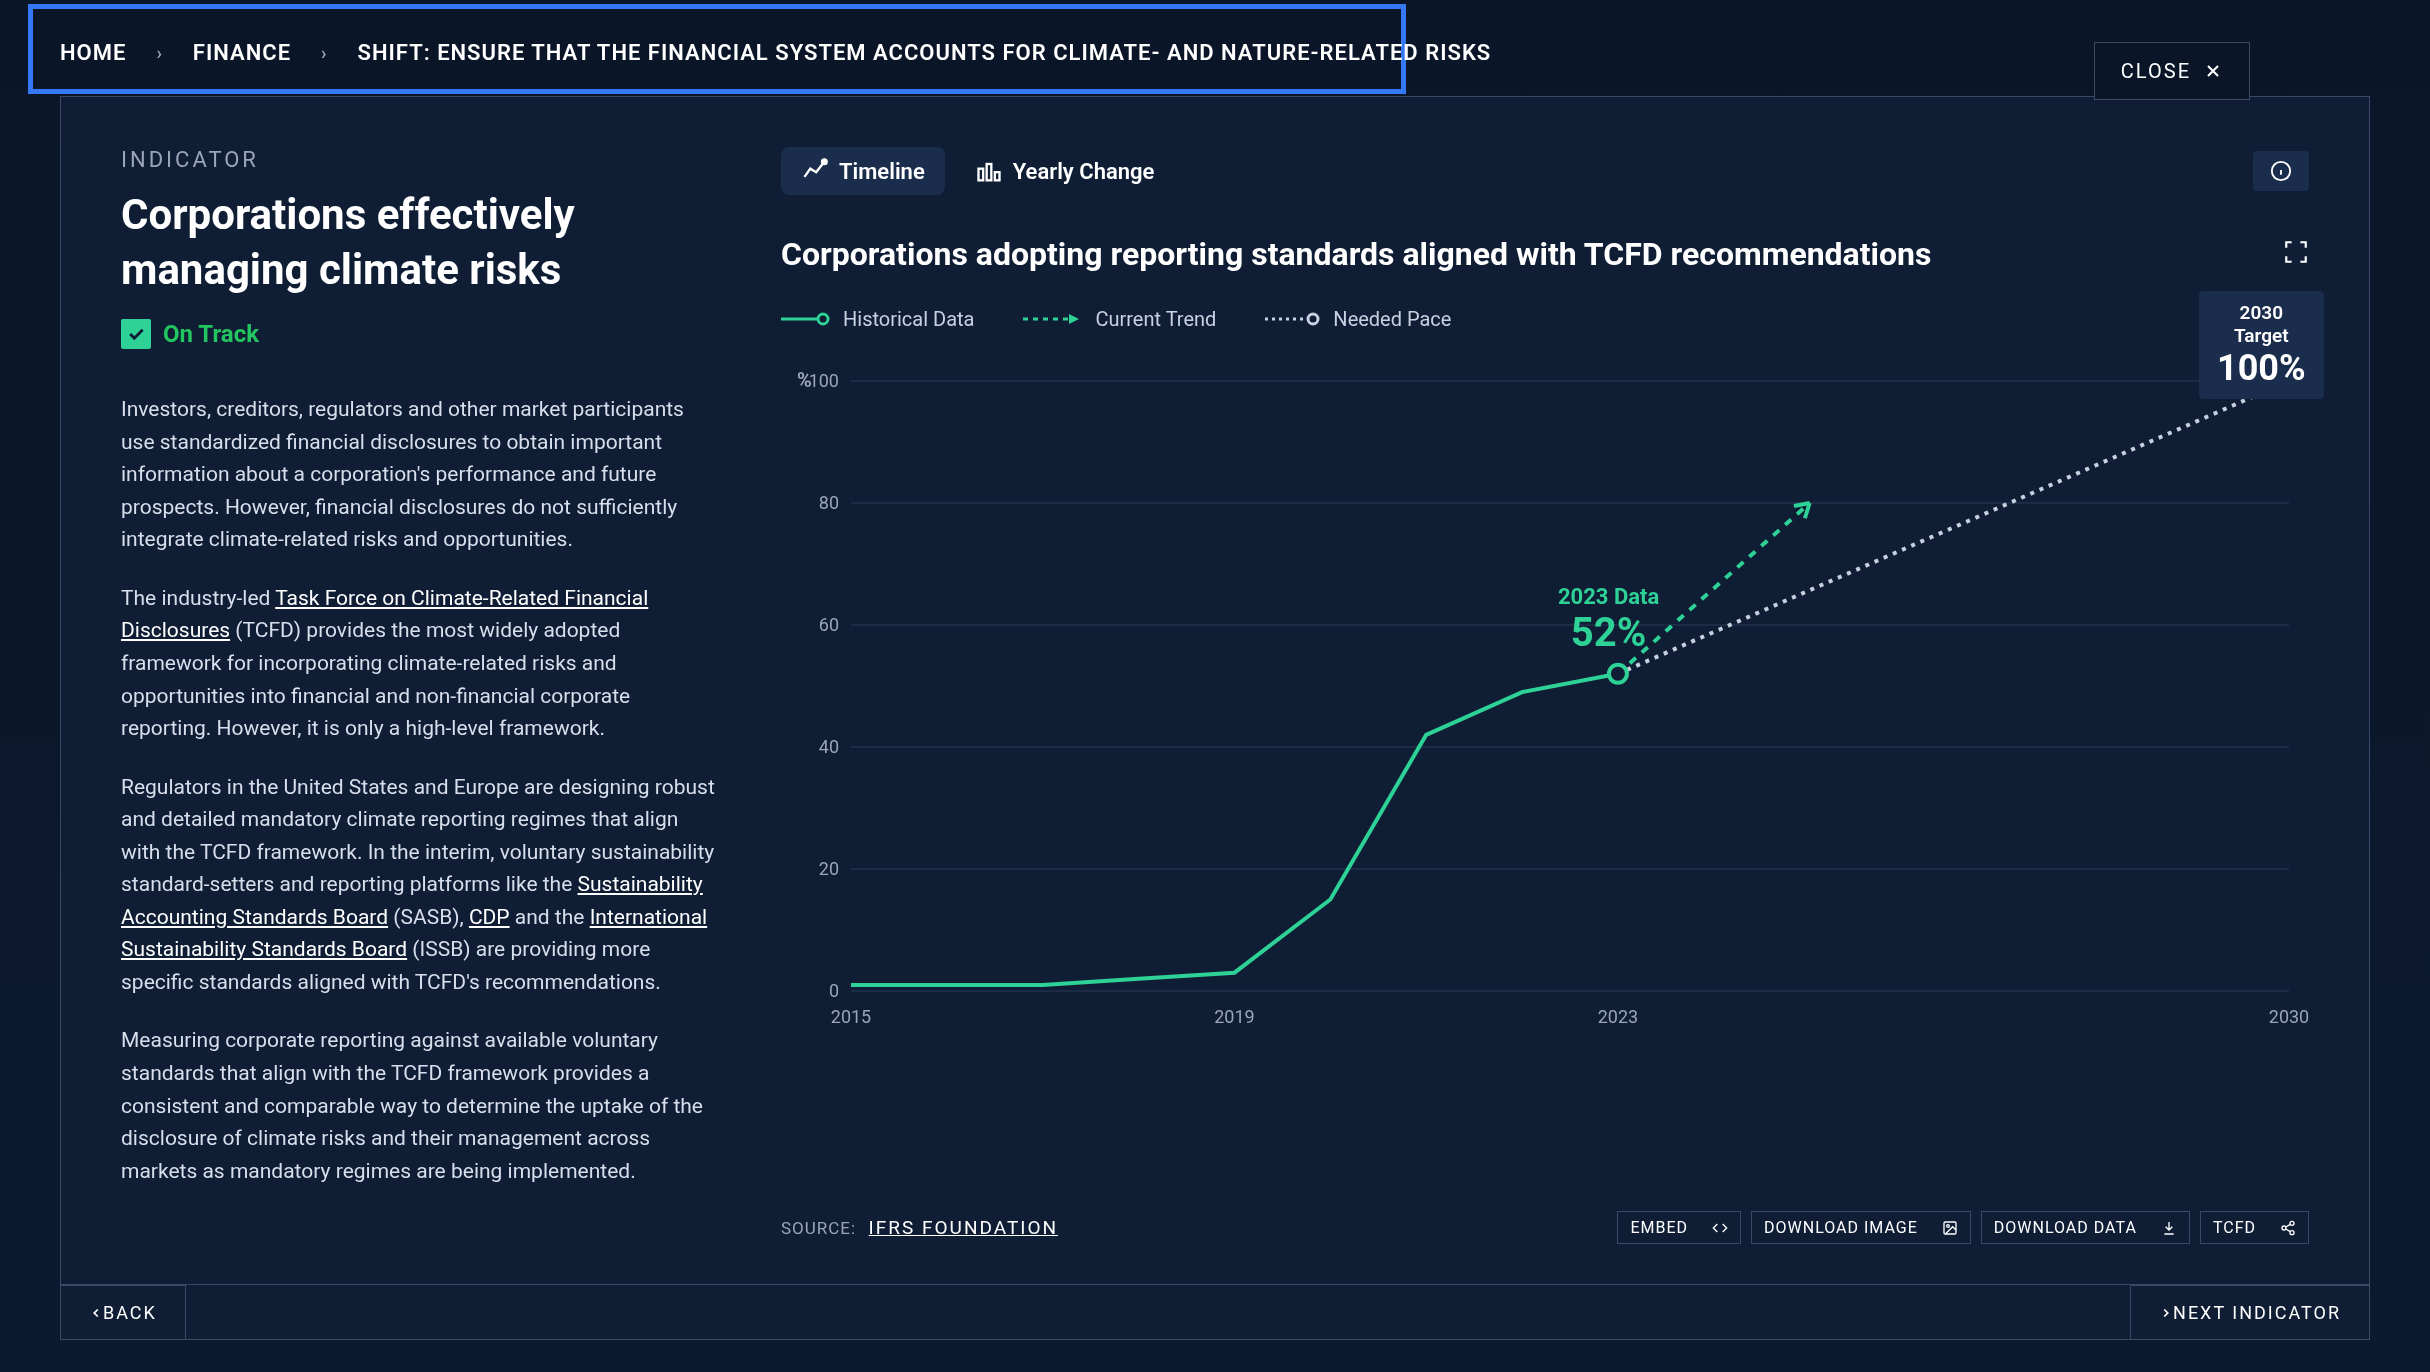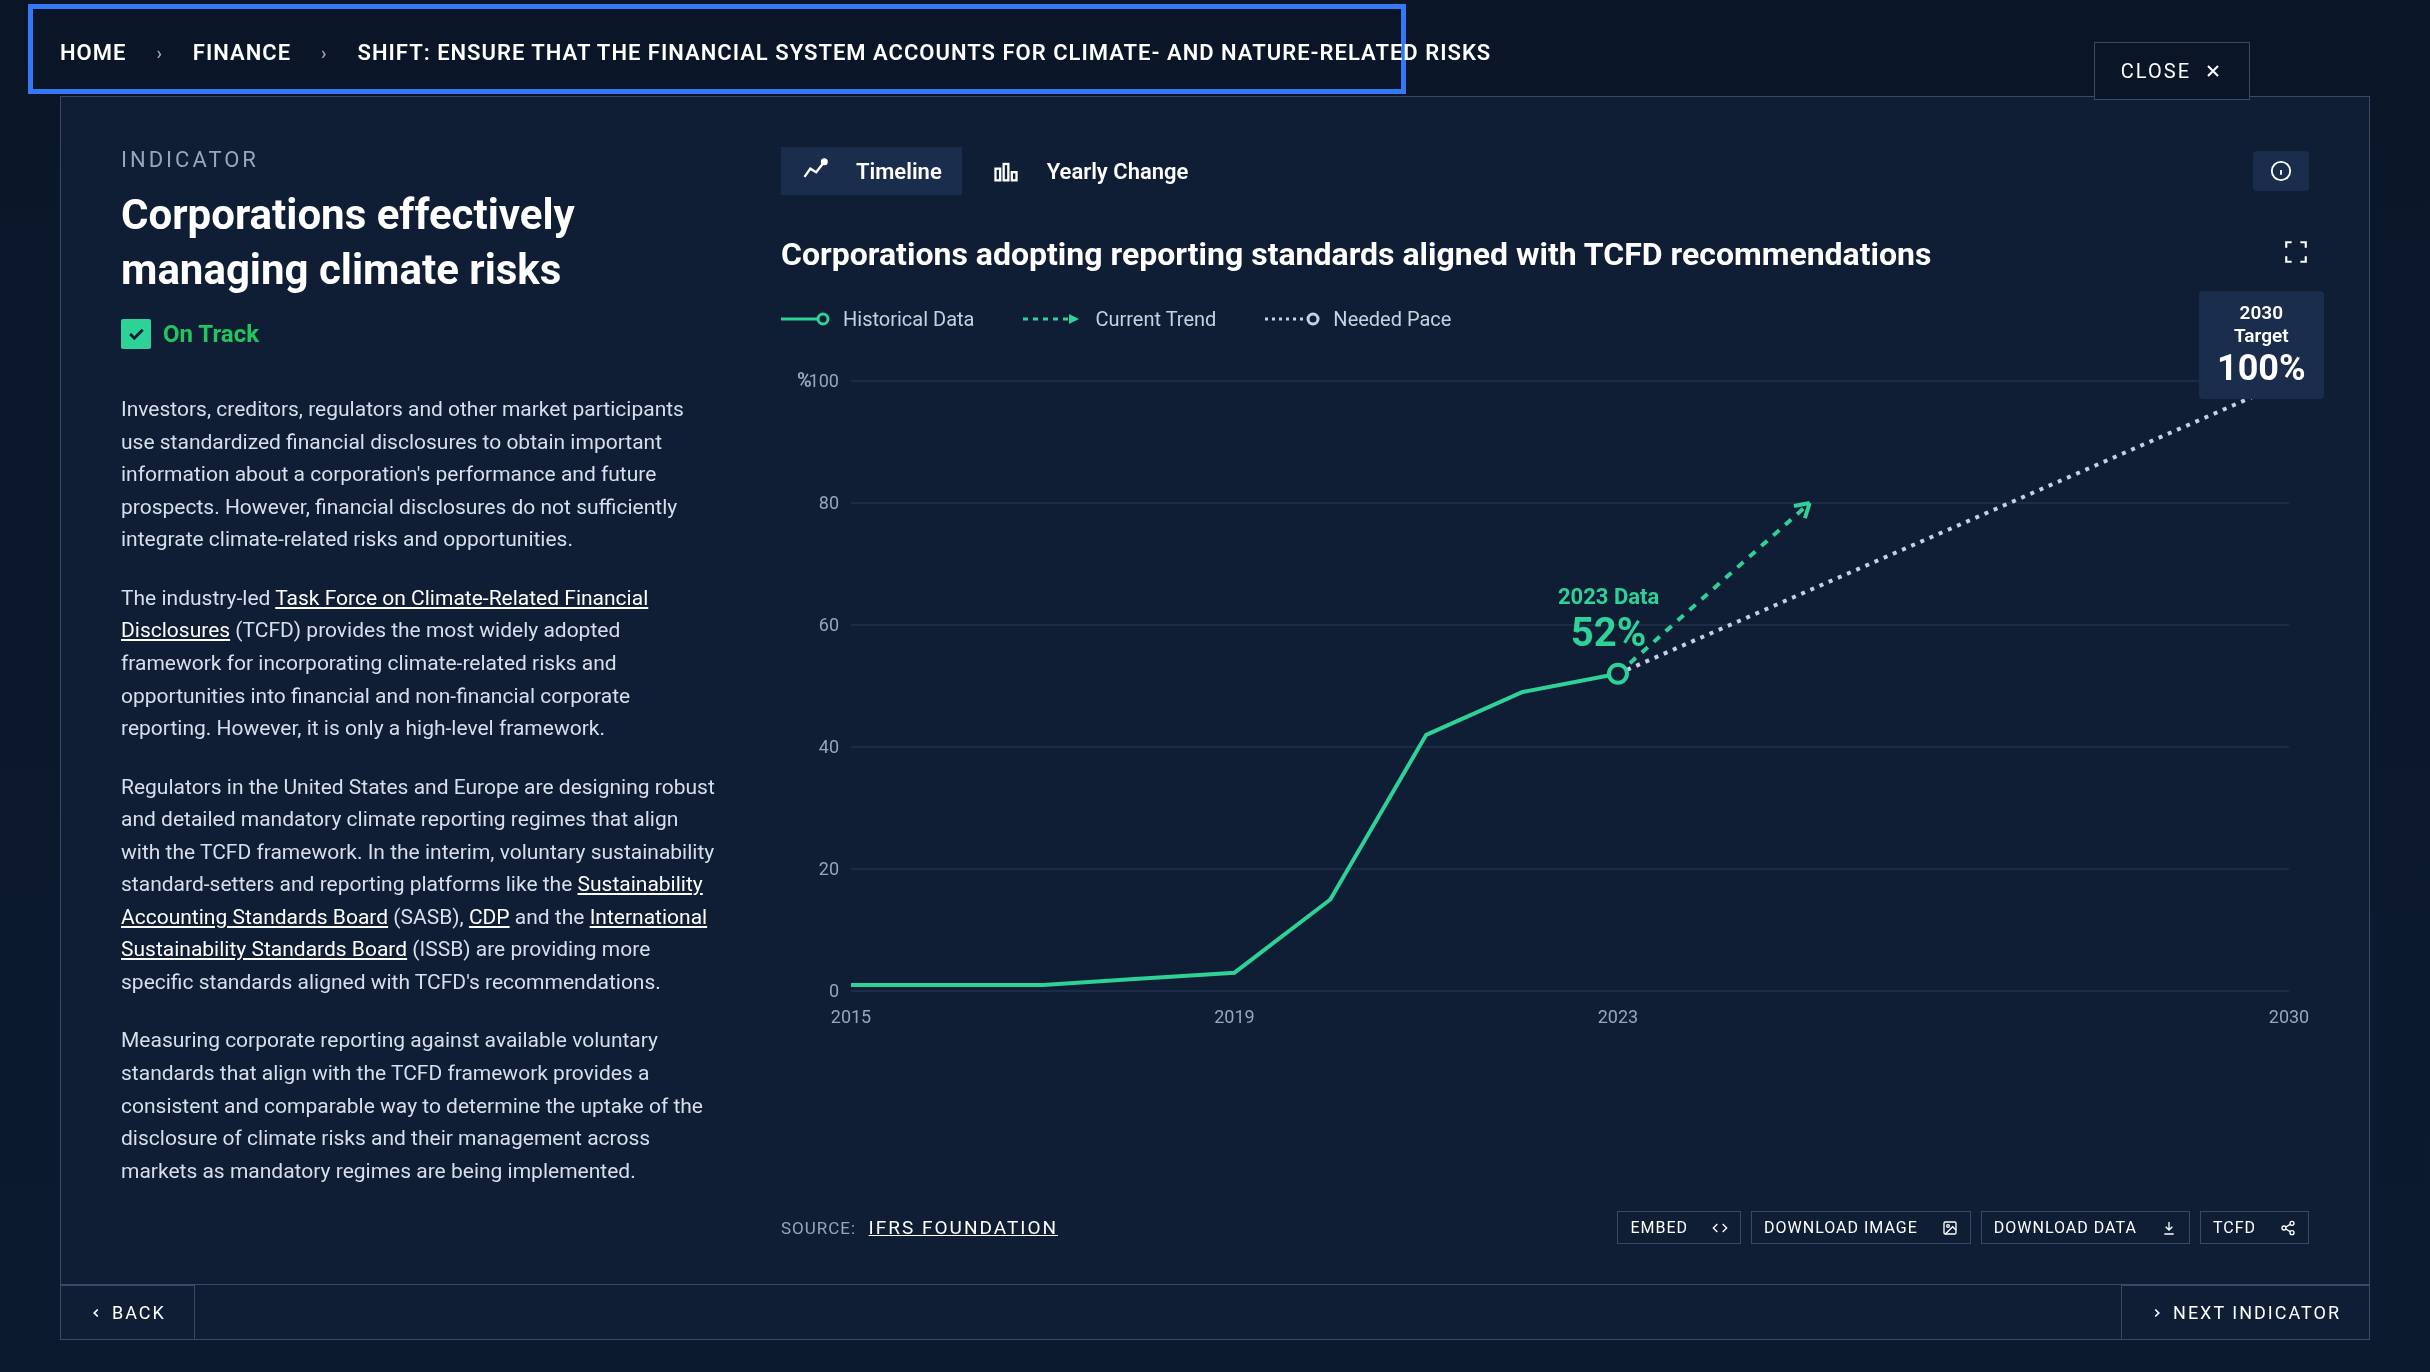--- a/index.html
+++ b/index.html
@@ -139,23 +139,23 @@
     }
     .view-tabs {
       display: flex;
       align-items: center;
       gap: 10px;
       margin-bottom: 40px;
     }
     .view-tab {
       display: flex;
       align-items: center;
-      gap: 27px;
+      gap: 10px;
       padding: 10px 20px;
-      border-radius: 0;
+      border-radius: 8px;
       font-size: 22px;
       font-weight: 600;
       cursor: pointer;
     }
     .view-tab.active {
       background: #1b2d4c;
     }
     .view-tab svg { width: 28px; height: 28px; }
     .info-btn {
       margin-left: auto;
@@ -229,21 +229,21 @@
     }
     .action-btn svg { width: 16px; height: 16px; }
     .modal-footer {
       display: flex;
       justify-content: space-between;
       border-top: 1px solid #3a4a66;
     }
     .nav-btn {
       display: flex;
       align-items: center;
-      gap: 9px;
+      gap: 0;
       padding: 16px 28px;
       border: 1px solid #3a4a66;
       font-size: 18px;
       letter-spacing: 2px;
       cursor: pointer;
     }
     .nav-btn.back { border-left: none; border-bottom: none; }
     .nav-btn.next { border-right: none; border-bottom: none; }
     .target-badge {
       position: absolute;

